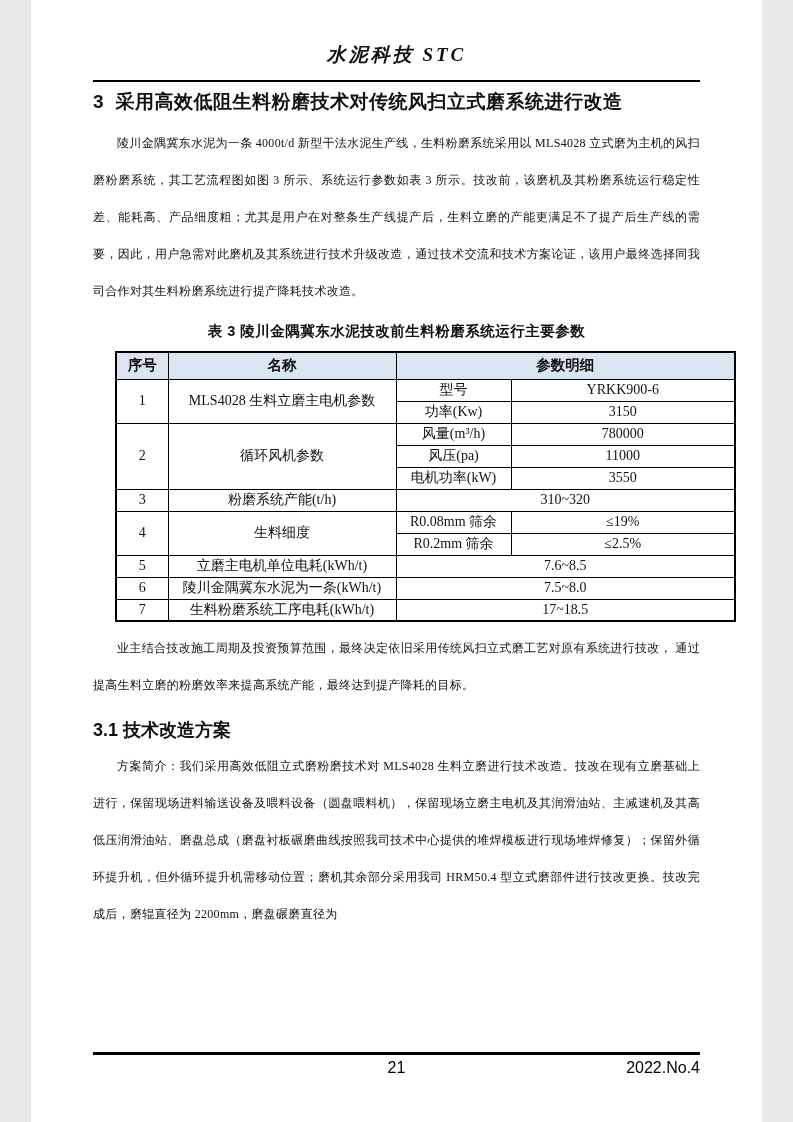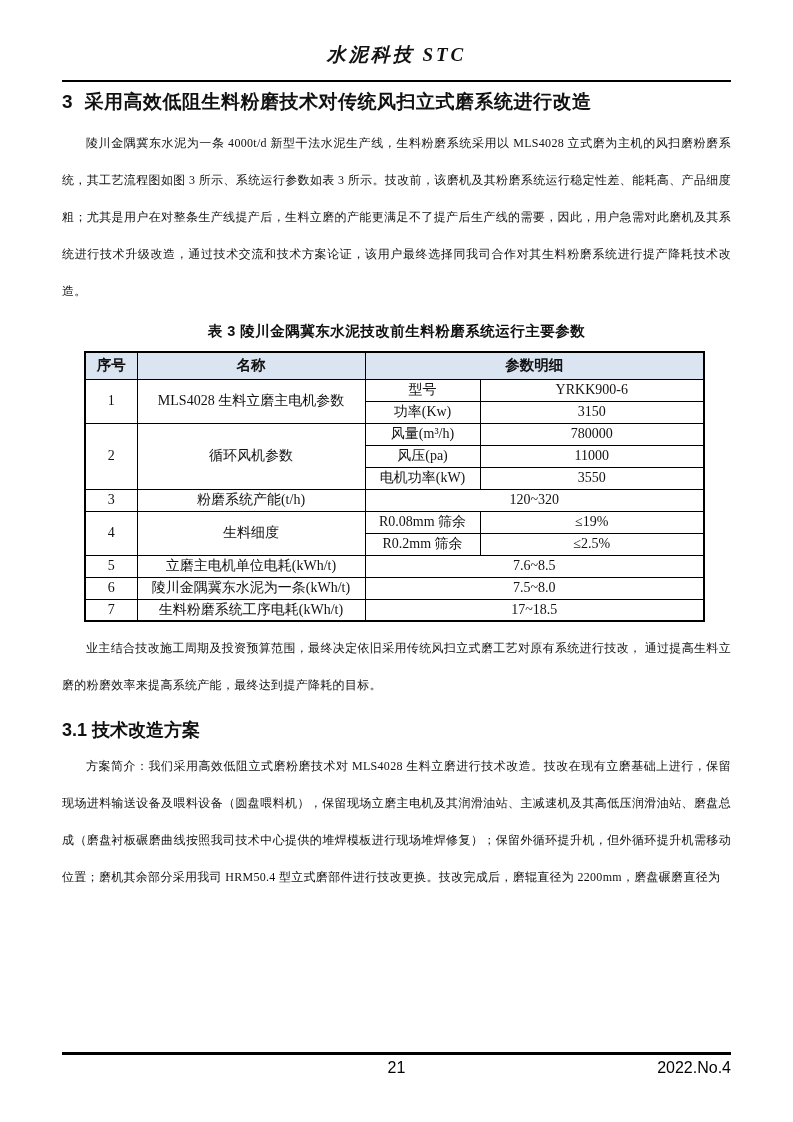--- a/index.html
+++ b/index.html
@@ -1,19 +1,19 @@
 <!DOCTYPE html>
 <html><head>
 <meta charset="utf-8">
 <style>
   * { margin: 0; padding: 0; box-sizing: border-box; }
   html, body { background: #e9e9e9; }
   .page {
     position: relative;
-    width: 793px;
+    width: 731px;
     height: 1122px;
     margin: 0 auto;
     background: #ffffff;
     font-family: "Liberation Serif", "DejaVu Serif", serif;
     color: #111;
     overflow: hidden;
   }
   .content {
     position: absolute;
     left: 62px;
@@ -169,21 +169,21 @@
           <td>风压(pa)</td>
           <td>11000</td>
         </tr>
         <tr>
           <td>电机功率(kW)</td>
           <td>3550</td>
         </tr>
         <tr>
           <td>3</td>
           <td>粉磨系统产能(t/h)</td>
-          <td colspan="2">120~320</td>
+          <td colspan="2">310~320</td>
         </tr>
         <tr>
           <td rowspan="2">4</td>
           <td rowspan="2">生料细度</td>
           <td>R0.08mm 筛余</td>
           <td>≤19%</td>
         </tr>
         <tr>
           <td>R0.2mm 筛余</td>
           <td>≤2.5%</td>

